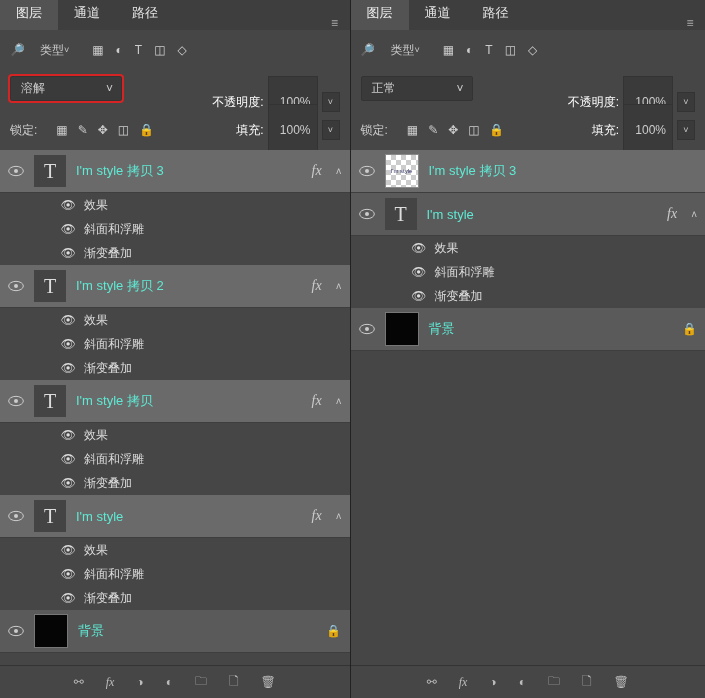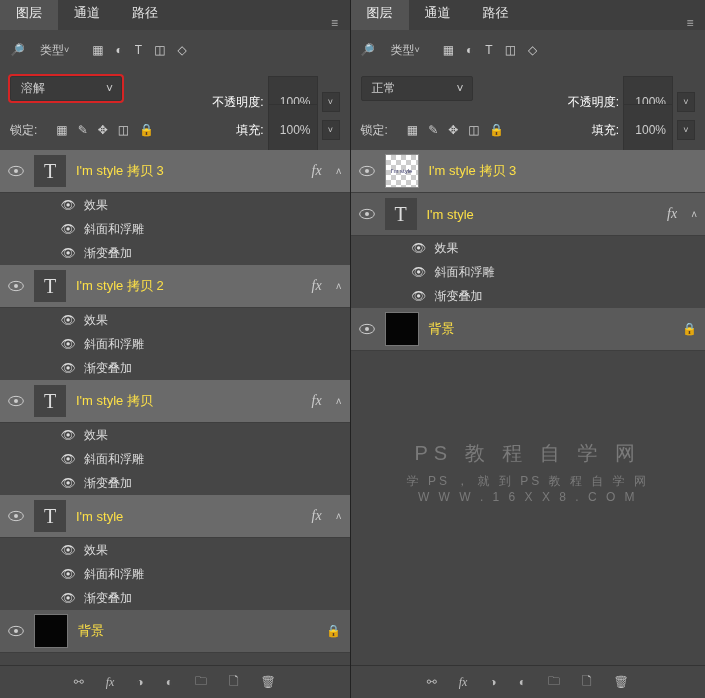--- a/index.html
+++ b/index.html
@@ -22,21 +22,21 @@
 .opacity-label{color:#ffffff}
 .val-box{background:#3a3a3a;border:1px solid #333;padding:18px 6px;min-width:36px;text-align:right}
 .mini-chev{width:16px;height:18px;background:#3a3a3a;border:1px solid #333;display:flex;align-items:center;justify-content:center;font-size:9px}
 .lock-row{display:flex;align-items:center;padding:6px 10px;gap:19px;height:28px}
 .lock-icons{display:flex;gap:10px;align-items:center}
 .layers{flex:1;overflow:hidden}
 .layer{display:flex;align-items:center;height:42px;background:#5a5a5a;border-bottom:1px solid #3e3e3e;padding:0 8px;gap:10px;position:relative}
 .layer.sel{background:#6a6a6a}
 .layer .thumb{width:32px;height:32px;background:#444;display:flex;align-items:center;justify-content:center}
 .layer .thumb.t{font-family:"Times New Roman",serif;font-size:20px;color:#ddd}
-.layer .name{color:#fde047;font-size:13px}
+.layer .name{color:#5eead4;font-size:13px}
 .layer .fx{margin-left:auto;font-style:italic;font-family:"Times New Roman",serif;color:#ccc;font-size:14px}
 .layer .coll{font-size:10px;color:#ccc;margin-left:4px}
 .sublist{background:#464646}
 .sub{display:flex;align-items:center;height:24px;padding-left:60px;gap:8px;color:#ddd;font-size:12px}
 .eye{width:16px;height:16px;display:flex;align-items:center;justify-content:center}
 .eye svg{width:16px;height:12px}
 .checker{width:32px;height:32px;border:1px solid #888;
 background-image:linear-gradient(45deg,#ccc 25%,transparent 25%),linear-gradient(-45deg,#ccc 25%,transparent 25%),linear-gradient(45deg,transparent 75%,#ccc 75%),linear-gradient(-45deg,transparent 75%,#ccc 75%);
 background-size:10px 10px;background-position:0 0,0 5px,5px -5px,-5px 0;background-color:#fff;position:relative}
 .checker::after{content:"I'm style";position:absolute;top:50%;left:50%;transform:translate(-50%,-50%);font-size:6px;color:#336;white-space:nowrap}
@@ -339,25 +339,20 @@
               <ellipse cx="12" cy="8" rx="11" ry="7" fill="none" stroke="#ccc" stroke-width="1.5"></ellipse>
               <circle cx="12" cy="8" r="3" fill="#ccc"></circle>
             </svg>
           </span>
         <div class="black-thumb"></div>
         <span class="name">背景</span>
         <span class="lock-icon">🔒</span>
       </div>
     </div>
 
-    <div class="watermark">
-      <div class="big">PS 教 程 自 学 网</div>
-      <div class="sm">学 PS ， 就 到 PS 教 程 自 学 网</div>
-      <div class="sm">W W W . 1 6 X X 8 . C O M</div>
-    </div>
 
     <div class="bottom-bar">
       <span>⚯</span>
       <span style="font-style:italic;font-family:'Times New Roman'">fx</span>
       <span>◑</span>
       <span>◐</span>
       <span>🗀</span>
       <span>🗋</span>
       <span>🗑</span>
     </div>

